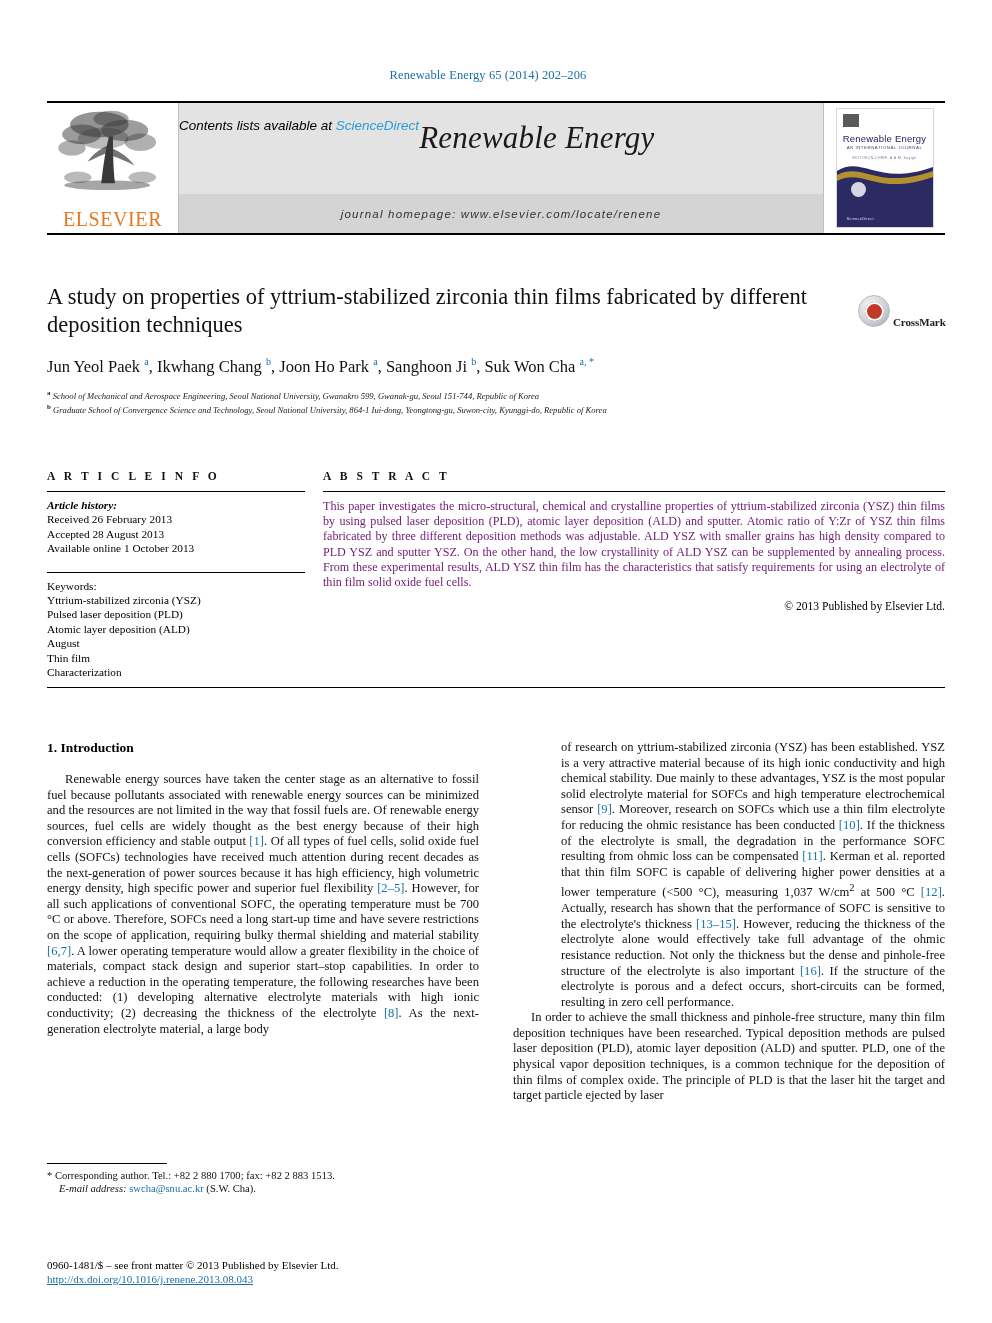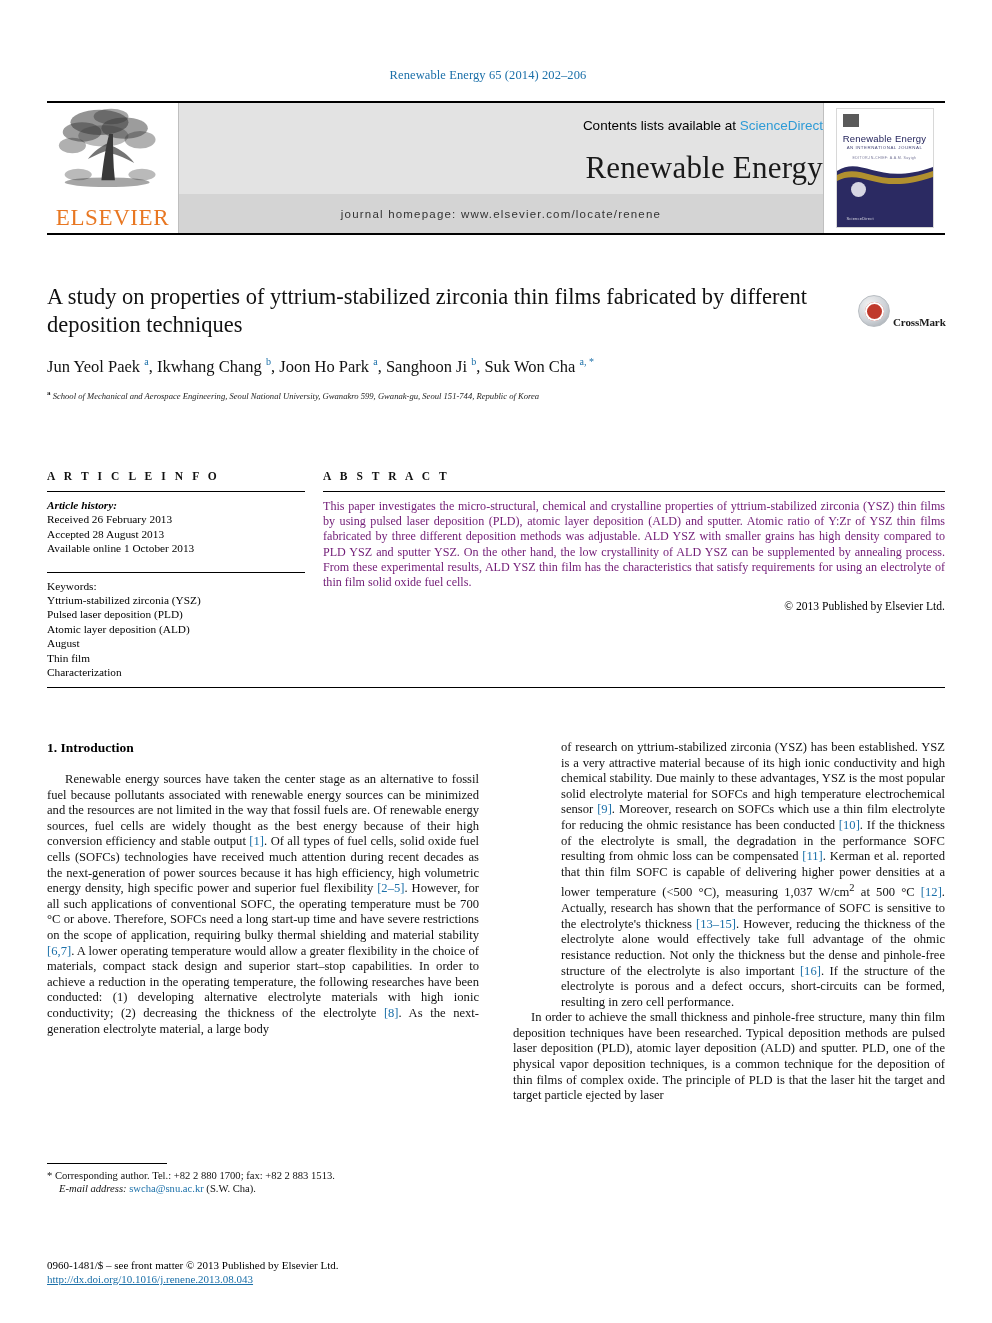--- a/index.html
+++ b/index.html
@@ -41,30 +41,31 @@
     border-right:1px solid #bfbfbf;
     box-sizing:border-box;
     display:flex;flex-direction:column;
     align-items:center;justify-content:flex-end;
     padding-bottom:4px;
     background:#fff;
   }
   .elsevier-tree{width:118px;height:88px;display:block;}
   .elsevier-word{
     font-family:"Liberation Serif", serif;
-    font-size:23px;color:#e87722;
+    font-size:20px;color:#e87722;
     letter-spacing:.6px;line-height:1;
     margin-top:16px;
   }
   .mh-center{
     flex:1 1 auto;
     background:#e3e3e3;
-    display:flex;flex-direction:column;
-    align-items:flex-end;justify-content:flex-start;
+    display:flex;flex-direction:row;
+    align-items:flex-start;justify-content:flex-start;
     position:relative;
+    font-style:italic;
   }
   .contents-line{
     margin-top:15px;
     font-size:13.5px;
     font-family:"Liberation Sans", sans-serif;
     color:#000;
   }
   .contents-line .sd{color:#2e9bd6;}
   .journal-title{
     margin-top:17px;
@@ -324,20 +325,23 @@
     <div class="cm-text">CrossMark</div>
   </div>
 
   <div class="title-block">
     <div class="art-title">A study on properties of yttrium-stabilized zirconia thin films fabricated by different deposition techniques</div>
     <div class="authors">
       Jun Yeol Paek <sup>a</sup>, Ikwhang Chang <sup>b</sup>, Joon Ho Park <sup>a</sup>, Sanghoon Ji <sup>b</sup>, Suk Won Cha <sup>a, *</sup>
     </div>
     <div class="affil">
       <sup>a</sup> <span>School of Mechanical and Aerospace Engineering, Seoul National University, Gwanakro 599, Gwanak-gu, Seoul 151-744, Republic of Korea</span>
+    </div>
+    <div class="affil" style="margin-top:0;">
+      <sup>b</sup> <span>Graduate School of Convergence Science and Technology, Seoul National University, 864-1 Iui-dong, Yeongtong-gu, Suwon-city, Kyunggi-do, Republic of Korea</span>
     </div>
   </div>
 
   <div class="infoabs">
     <div class="ia-row">
       <div class="col-info">
         <div class="sec-head">A R T I C L E  I N F O</div>
         <div class="rule"></div>
         <div class="info-body">
           <div class="lbl">Article history:</div>

